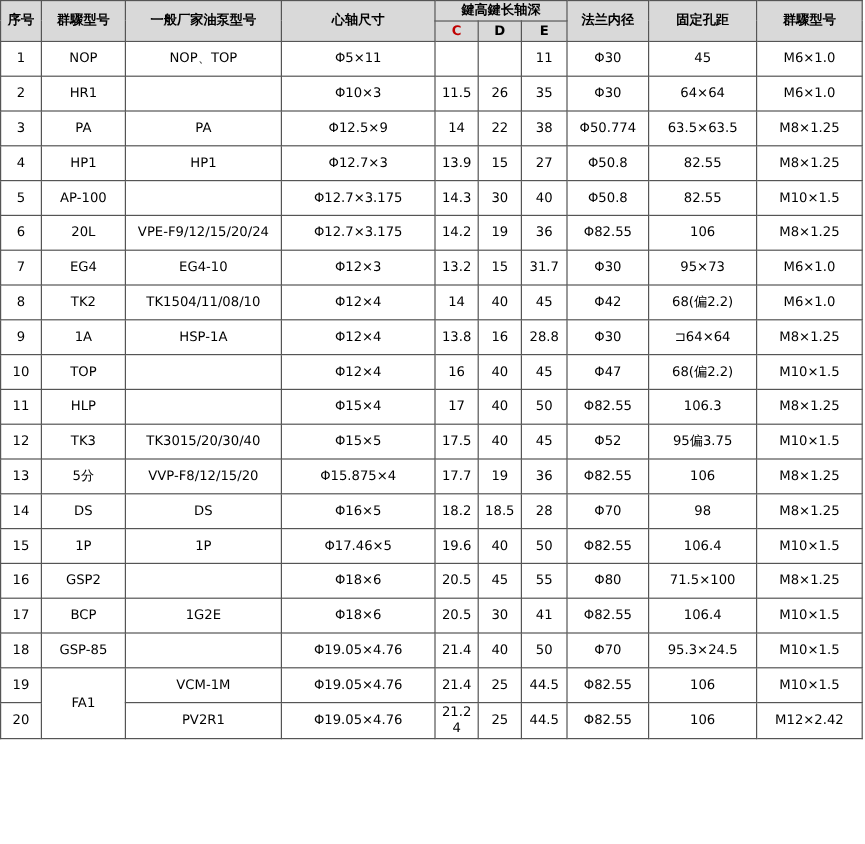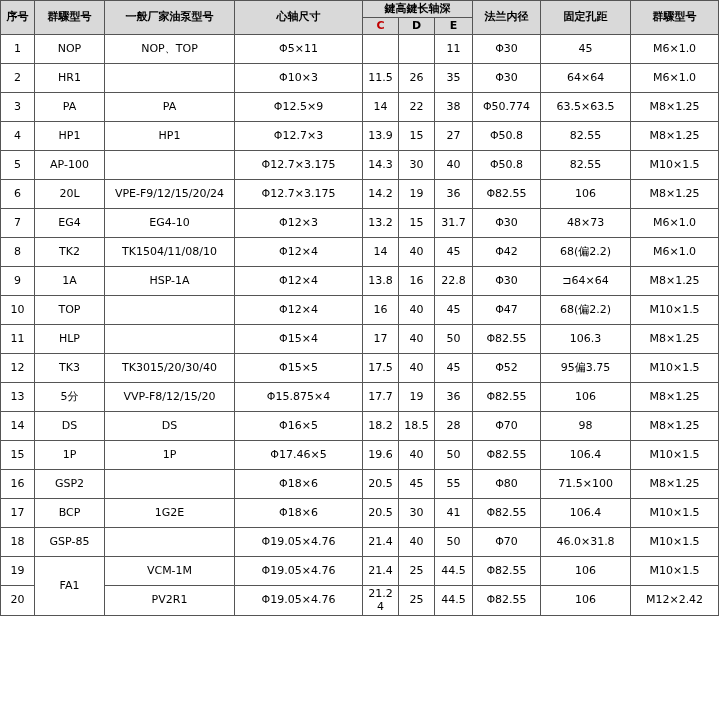--- a/index.html
+++ b/index.html
@@ -165,21 +165,21 @@
       </tr>
       <tr>
         <td>7</td>
         <td>EG4</td>
         <td>EG4-10</td>
         <td>Φ12×3</td>
         <td>13.2</td>
         <td>15</td>
         <td>31.7</td>
         <td>Φ30</td>
-        <td>48×73</td>
+        <td>95×73</td>
         <td>M6×1.0</td>
       </tr>
       <tr>
         <td>8</td>
         <td>TK2</td>
         <td>TK1504/11/08/10</td>
         <td>Φ12×4</td>
         <td>14</td>
         <td>40</td>
         <td>45</td>
@@ -187,21 +187,21 @@
         <td>68(偏2.2)</td>
         <td>M6×1.0</td>
       </tr>
       <tr>
         <td>9</td>
         <td>1A</td>
         <td>HSP-1A</td>
         <td>Φ12×4</td>
         <td>13.8</td>
         <td>16</td>
-        <td>22.8</td>
+        <td>28.8</td>
         <td>Φ30</td>
         <td>⊐64×64</td>
         <td>M8×1.25</td>
       </tr>
       <tr>
         <td>10</td>
         <td>TOP</td>
         <td></td>
         <td>Φ12×4</td>
         <td>16</td>
@@ -297,21 +297,21 @@
       </tr>
       <tr>
         <td>18</td>
         <td>GSP-85</td>
         <td></td>
         <td>Φ19.05×4.76</td>
         <td>21.4</td>
         <td>40</td>
         <td>50</td>
         <td>Φ70</td>
-        <td>46.0×31.8</td>
+        <td>95.3×24.5</td>
         <td>M10×1.5</td>
       </tr>
       <tr>
         <td>19</td>
         <td rowspan="2">FA1</td>
         <td>VCM-1M</td>
         <td>Φ19.05×4.76</td>
         <td>21.4</td>
         <td>25</td>
         <td>44.5</td>

